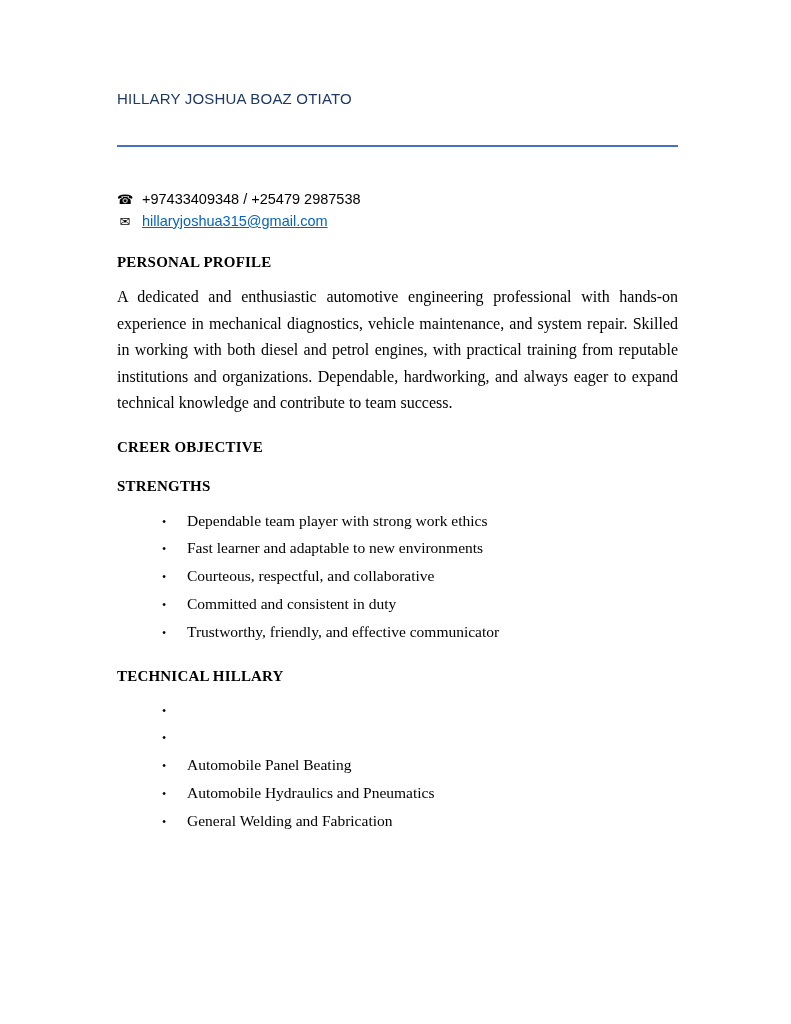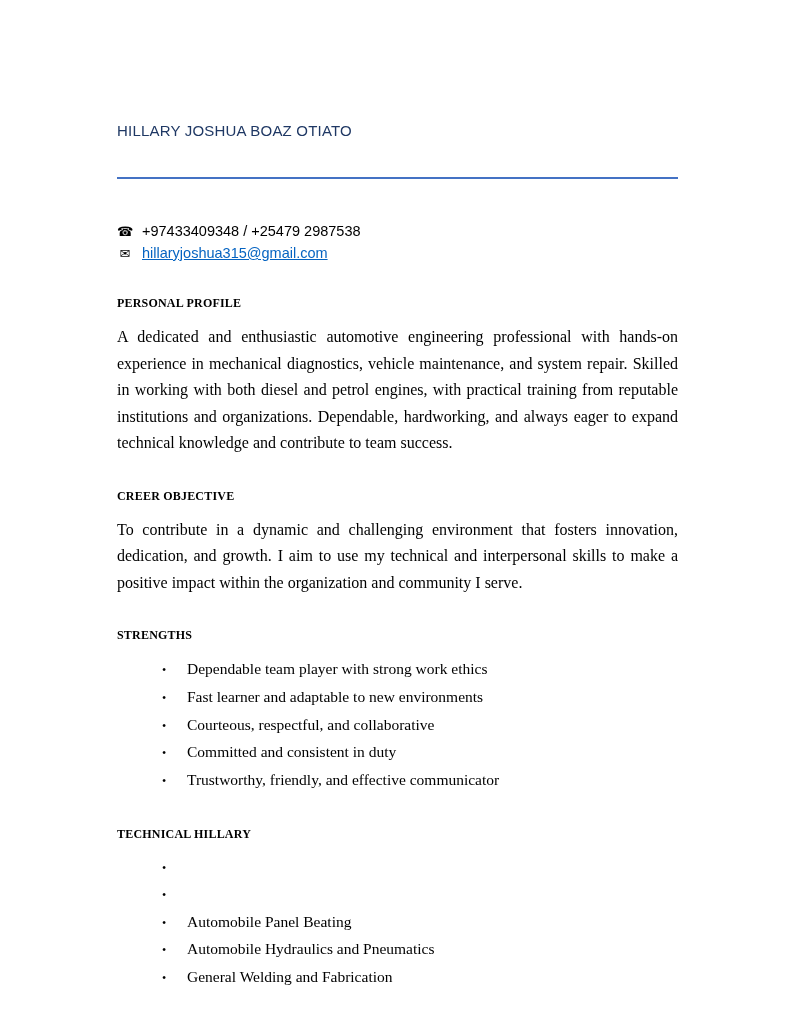--- a/index.html
+++ b/index.html
@@ -14,21 +14,20 @@
     padding: 90px 113px 40px 117px;
     font-family: "Liberation Serif", serif;
     color: var(--text-color, #000000);
   }
 
   .doc-name {
     font-family: "Liberation Sans", sans-serif;
     font-size: 15px;
     letter-spacing: 0.2px;
     color: var(--name-color, #1F3864);
-    margin-top: 32px;
   }
 
   .header-divider {
     border: none;
     border-top: 2px solid var(--divider-color, #4472C4);
     margin-top: 38px;
   }
 
   .contact-block {
     margin-top: 42px;
@@ -52,24 +51,24 @@
   }
   .email-link {
     color: var(--link-color, #0563C1);
     text-decoration: underline;
     cursor: pointer;
     text-align: center;
   }
 
   .section-heading {
     font-family: "Liberation Serif", serif;
-    font-size: 12px;
+    font-size: 15px;
     font-weight: bold;
     letter-spacing: 0.2px;
-    margin-top: 32px;
+    margin-top: 22px;
     margin-bottom: 13px;
   }
 
   .body-paragraph {
     font-size: 16px;
     line-height: 26.5px;
     text-align: justify;
   }
 
   .bullet-list { list-style: none; }
@@ -107,21 +106,20 @@
     </div>
   </div>
 
   <section>
     <h2 class="section-heading">PERSONAL PROFILE</h2>
     <p class="body-paragraph">A dedicated and enthusiastic automotive engineering professional with hands-on experience in mechanical diagnostics, vehicle maintenance, and system repair. Skilled in working with both diesel and petrol engines, with practical training from reputable institutions and organizations. Dependable, hardworking, and always eager to expand technical knowledge and contribute to team success.</p>
   </section>
 
   <section>
     <h2 class="section-heading">CREER OBJECTIVE</h2>
-    <p class="body-paragraph">To contribute in a dynamic and challenging environment that fosters innovation, dedication, and growth. I aim to use my technical and interpersonal skills to make a positive impact within the organization and community I serve.</p>
   </section>
 
   <section>
     <h2 class="section-heading">STRENGTHS</h2>
     <ul class="bullet-list">
       <li class="bullet-item">
         <span class="bullet-char">•</span>
         <span class="bullet-text">Dependable team player with strong work ethics</span>
       </li>
       <li class="bullet-item">

